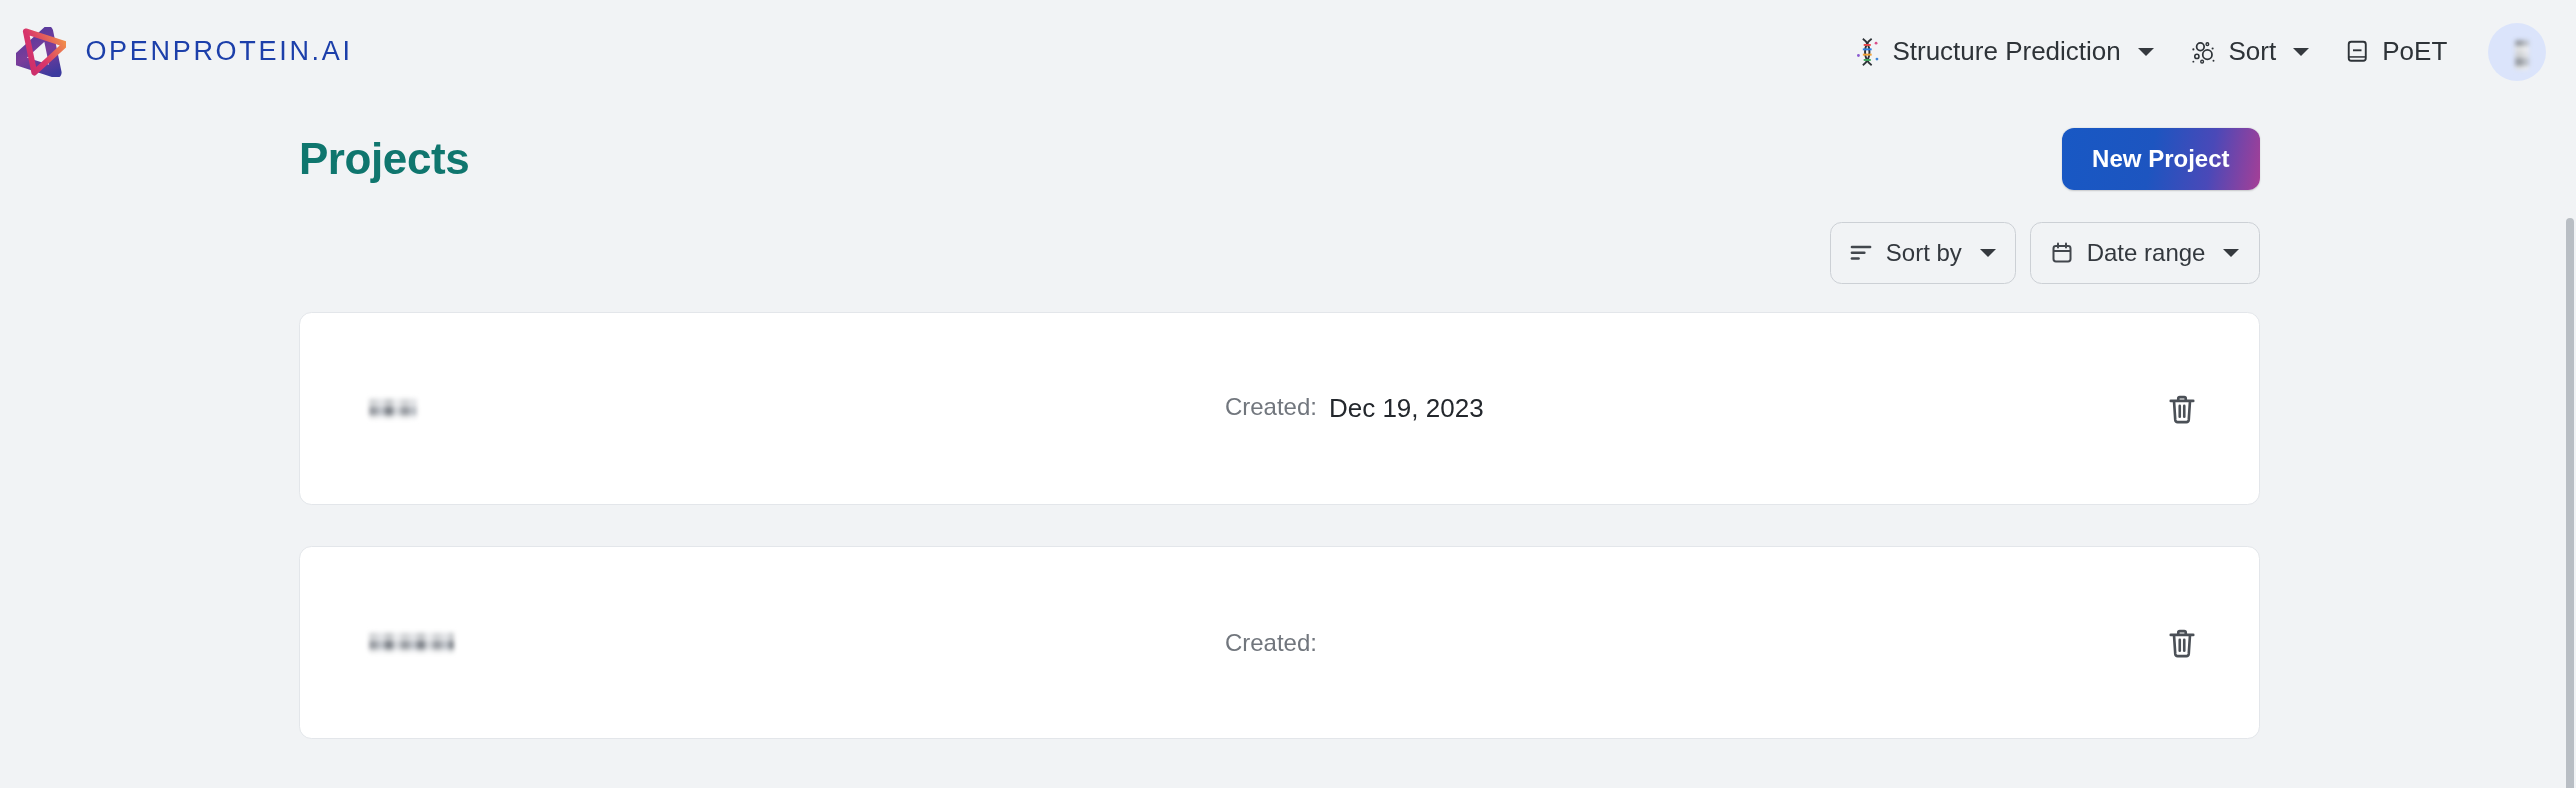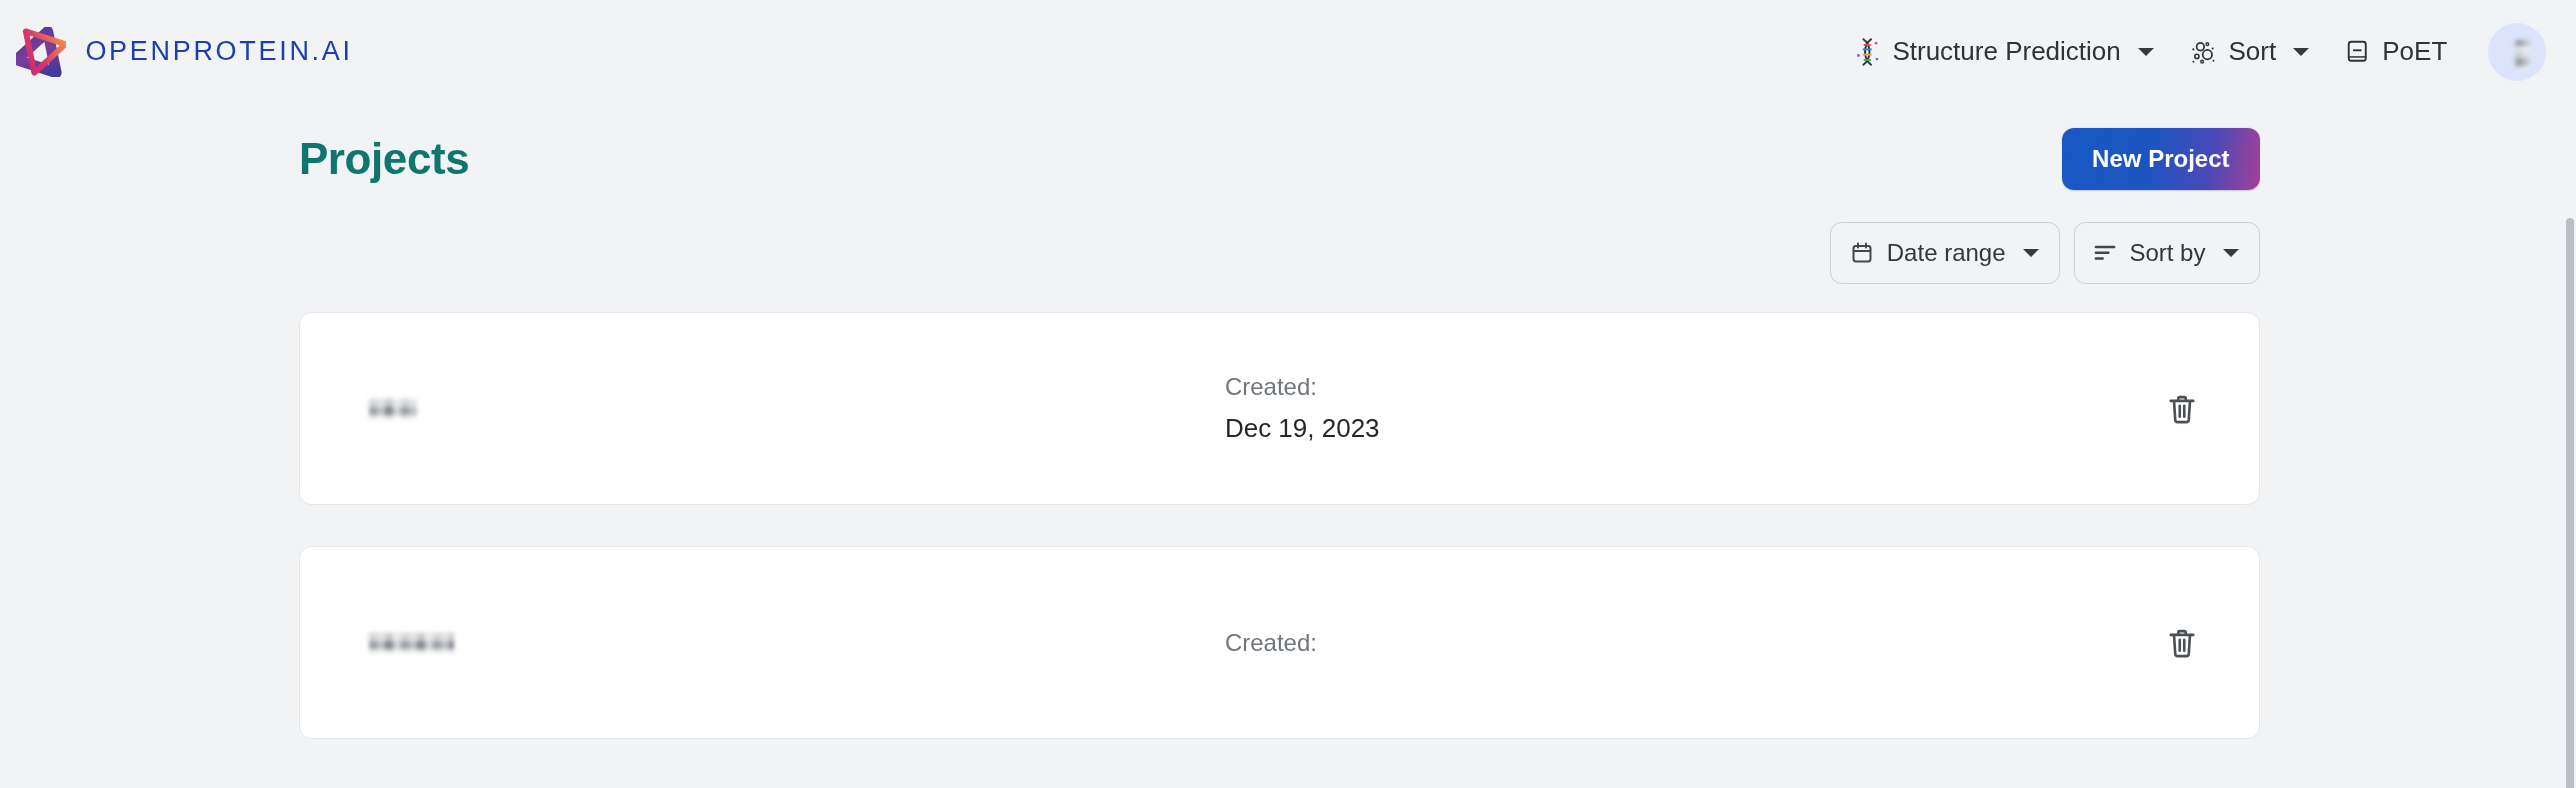--- a/index.html
+++ b/index.html
@@ -179,21 +179,21 @@
       repeating-linear-gradient(0deg,
         rgba(255,255,255,.72) 0 4.4px,
         rgba(255,255,255,0) 4.4px 12.4px,
         rgba(255,255,255,.55) 12.4px 19.4px);
     background-blend-mode: screen;
     filter: blur(1.9px);
     border-radius: 1.8px;
   }
   .card-meta {
     display: flex;
-    flex-direction: column;
+    flex-direction: row;
     gap: 12px;
     flex: 1;
   }
   .meta-label { font-size: 24px; color: #71767d; }
   .meta-value { font-size: 26px; color: #23272c; }
   .trash-btn {
     background: none;
     border: none;
     cursor: pointer;
     padding: 8.8px;
@@ -308,40 +308,40 @@
     <div class="title-row">
       <h1 class="page-title">Projects</h1>
       <button class="btn-new">New Project</button>
     </div>
 
     <div class="controls">
 
 
       <button class="ctrl-btn">
         <span class="nav-icon">
+          <svg width="23" height="19.4" viewBox="0 0 24 20">
+            <line x1="2" y1="4" x2="21" y2="4" stroke="#42474d" stroke-width="2.6" stroke-linecap="round"></line>
+            <line x1="2" y1="10" x2="15" y2="10" stroke="#42474d" stroke-width="2.6" stroke-linecap="round"></line>
+            <line x1="2" y1="16" x2="9" y2="16" stroke="#42474d" stroke-width="2.6" stroke-linecap="round"></line>
+          </svg>
+        </span>
+        <span>Sort by</span>
+        <span class="caret"></span>
+      </button>
+
+      <button class="ctrl-btn">
+        <span class="nav-icon">
           <svg width="24" height="24" viewBox="0 0 24 24">
             <rect x="3.5" y="5" width="17" height="15.5" rx="2.4" fill="none" stroke="#42474d" stroke-width="2"></rect>
             <line x1="3.5" y1="10" x2="20.5" y2="10" stroke="#42474d" stroke-width="2"></line>
             <line x1="8" y1="2.6" x2="8" y2="6.4" stroke="#42474d" stroke-width="2" stroke-linecap="round"></line>
             <line x1="16" y1="2.6" x2="16" y2="6.4" stroke="#42474d" stroke-width="2" stroke-linecap="round"></line>
           </svg>
         </span>
         <span>Date range</span>
-        <span class="caret"></span>
-      </button>
-
-      <button class="ctrl-btn">
-        <span class="nav-icon">
-          <svg width="23" height="19.4" viewBox="0 0 24 20">
-            <line x1="2" y1="4" x2="21" y2="4" stroke="#42474d" stroke-width="2.6" stroke-linecap="round"></line>
-            <line x1="2" y1="10" x2="15" y2="10" stroke="#42474d" stroke-width="2.6" stroke-linecap="round"></line>
-            <line x1="2" y1="16" x2="9" y2="16" stroke="#42474d" stroke-width="2.6" stroke-linecap="round"></line>
-          </svg>
-        </span>
-        <span>Sort by</span>
         <span class="caret"></span>
       </button>
     </div>
 
     <div class="cards">
 
       <div class="card">
         <div class="card-name-wrap">
           <span class="redact" style="width:48px;height:21px;"></span>
         </div>

